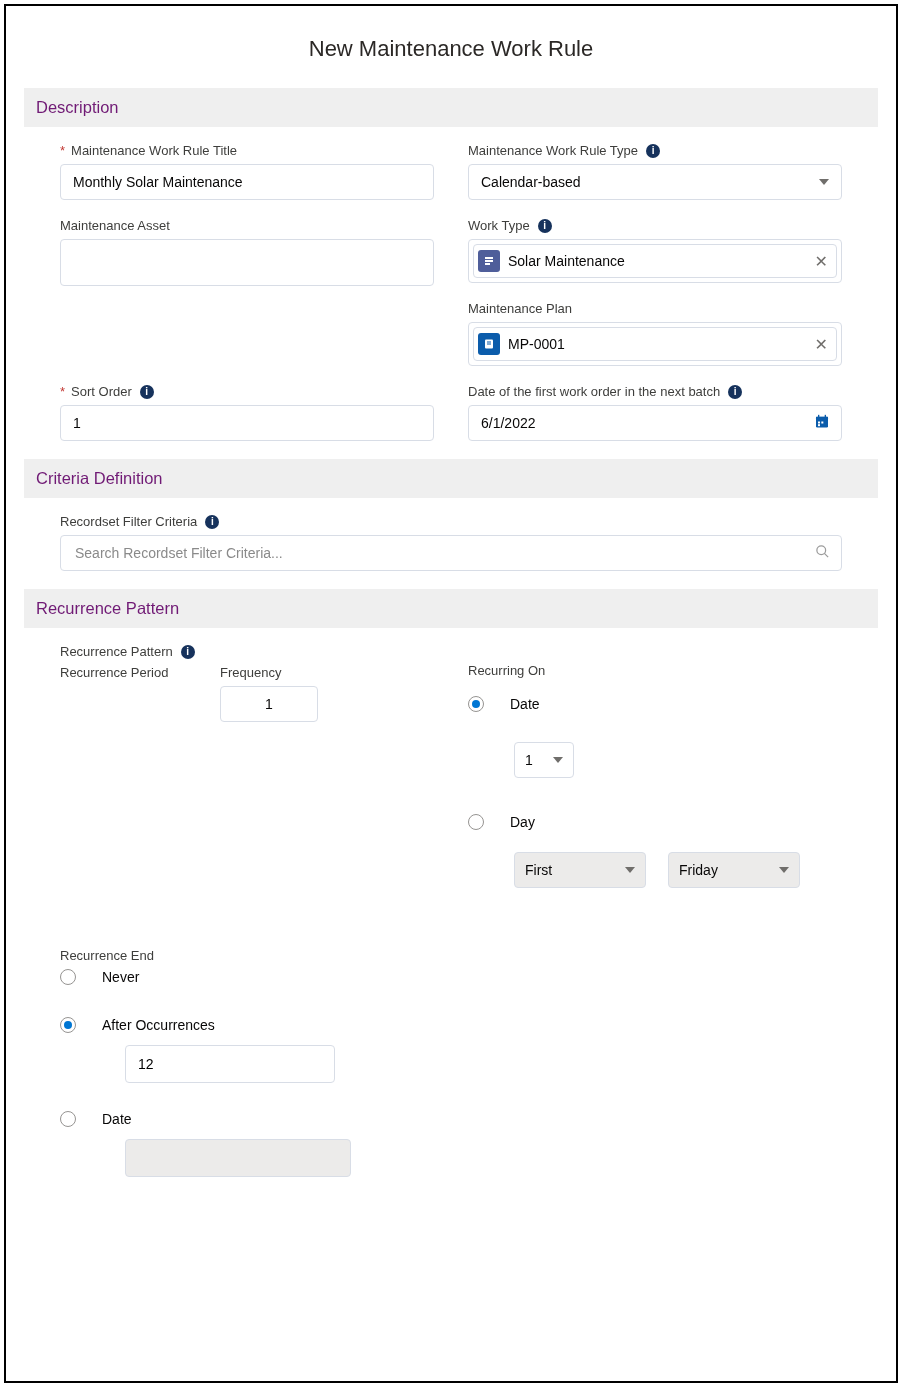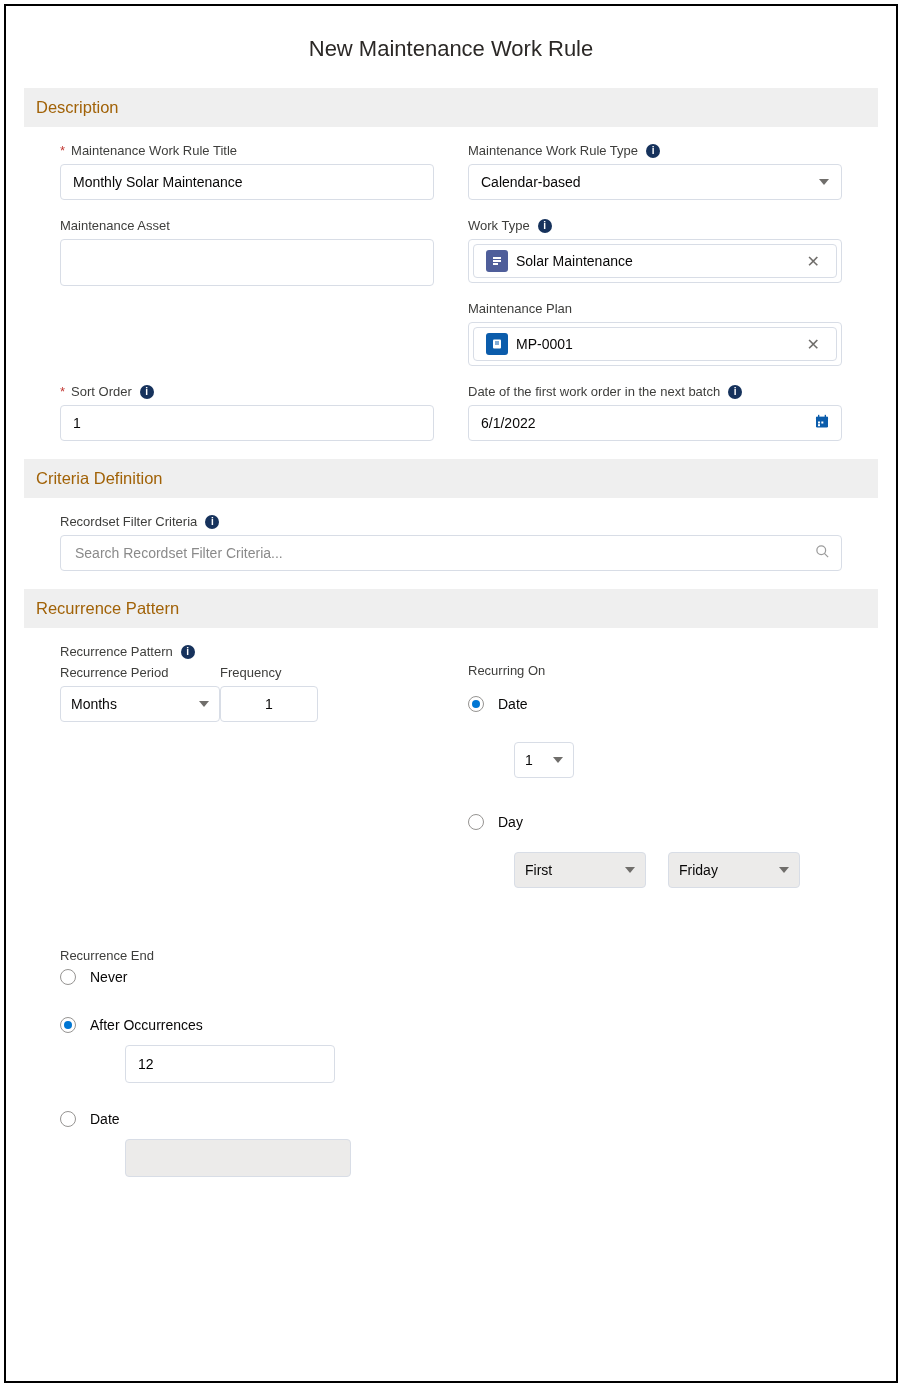--- a/index.html
+++ b/index.html
@@ -20,21 +20,21 @@
     text-align: center;
     font-size: 22px;
     font-weight: 400;
     color: #2b2826;
     margin-bottom: 26px;
   }
   .section-header {
     background: #efefef;
     padding: 10px 12px;
     font-size: 16.5px;
-    color: #a16207;
+    color: #701a75;
     margin-bottom: 16px;
   }
   .section-body {
     padding: 0 36px 18px 36px;
   }
   .row {
     display: flex;
     gap: 34px;
   }
   .col {
@@ -95,21 +95,21 @@
     display: flex;
     align-items: center;
     gap: 6px;
   }
   .pill {
     display: flex;
     align-items: center;
     gap: 8px;
     border: 1px solid #d8dde6;
     border-radius: 4px;
-    padding: 5px 12px;
+    padding: 5px 4px;
     width: 100%;
     background: #fff;
     font-size: 14px;
     justify-content: center;
   }
   .pill-icon {
     width: 22px; height: 22px;
     border-radius: 3px;
     display: inline-flex;
     align-items: center;
@@ -181,21 +181,21 @@
   }
   .radio.checked::after {
     content: "";
     width: 8px; height: 8px;
     border-radius: 50%;
     background: #0176d3;
   }
   .radio-row {
     display: flex;
     align-items: center;
-    gap: 14px;
+    gap: 26px;
     margin-bottom: 10px;
   }
   .radio-indent {
     margin-left: 65px;
     margin-top: 12px;
     margin-bottom: 28px;
   }
   .narrow-input {
     width: 210px;
     height: 38px;
@@ -358,24 +358,20 @@
     <div class="field-label">
       <span>Recurrence Pattern</span>
       <span class="info-icon">i</span>
     </div>
 
     <div class="row" style="margin-top:4px;">
       <div class="col">
         <div class="recurrence-left">
           <div class="rec-period">
             <div class="sub-label">Recurrence Period</div>
-            <div class="small-select" style="width:160px;">
-              <span>Months</span>
-              <span class="caret"></span>
-            </div>
           </div>
           <div class="rec-freq">
             <div class="sub-label">Frequency</div>
             <input class="input" style="width: 98px; text-align: center;" value="1">
           </div>
         </div>
       </div>
 
       <div class="col recurring-on-block">
         <div class="sub-label">Recurring On</div>

